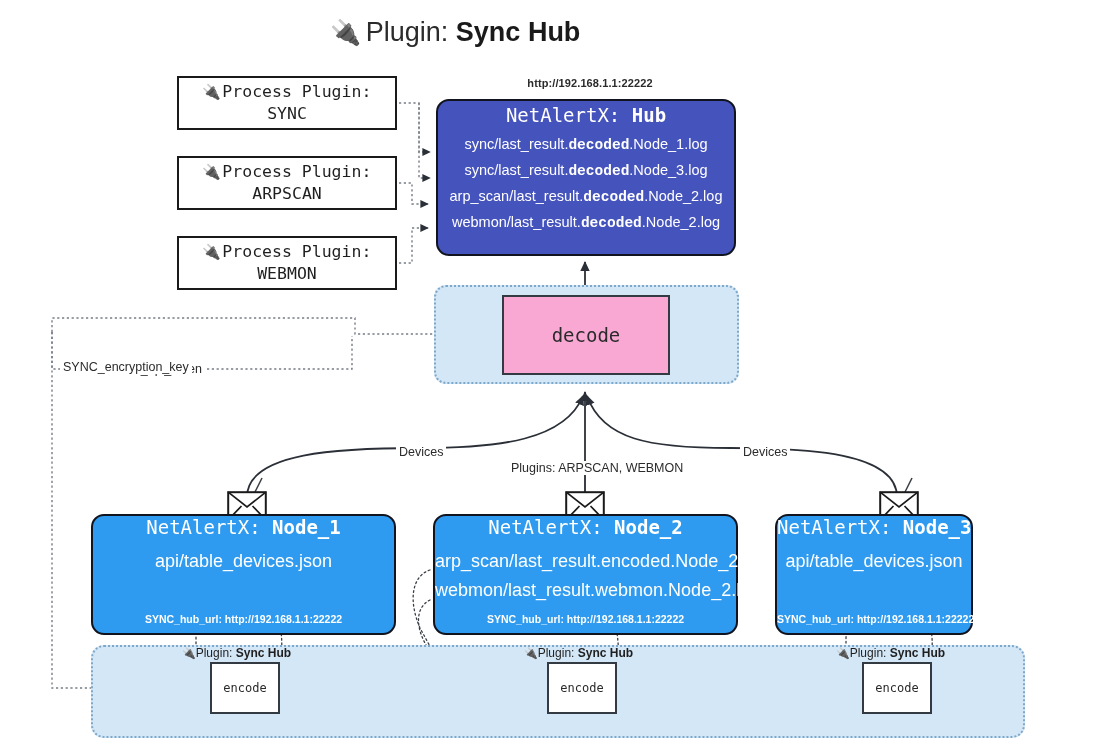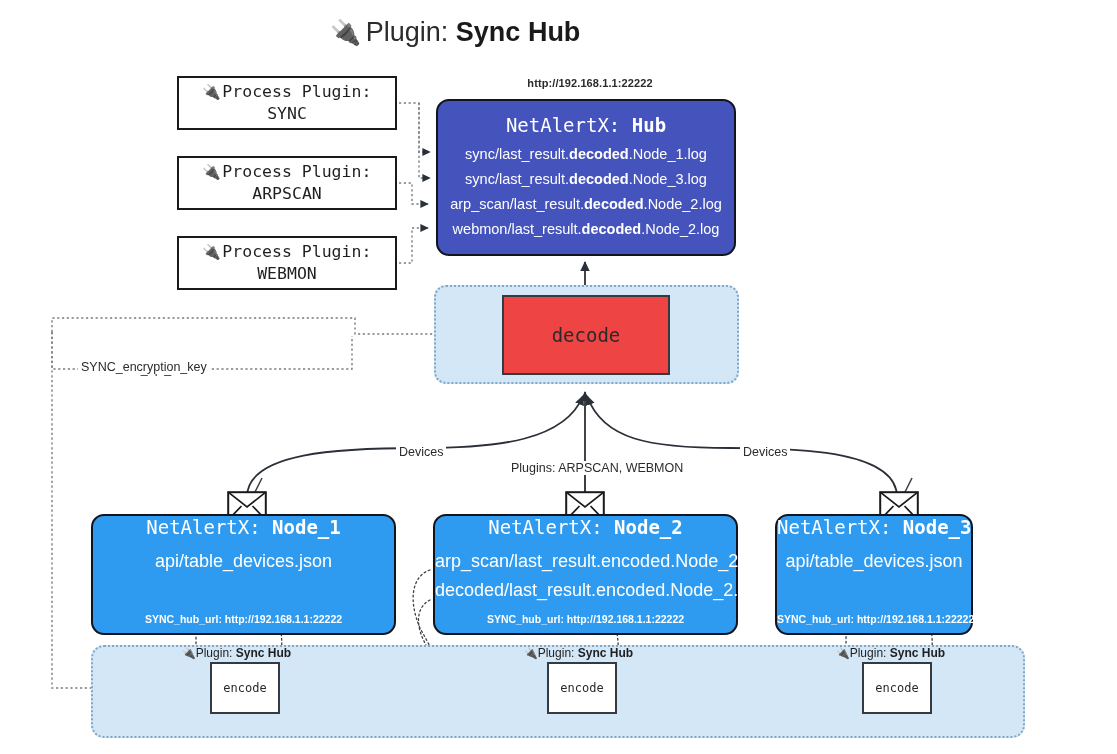--- a/index.html
+++ b/index.html
@@ -28,44 +28,44 @@
   #proc1{left:177px;top:76px;}
   #proc2{left:177px;top:156px;}
   #proc3{left:177px;top:236px;}
 
   
   .hub-url{position:absolute;left:445px;top:77px;width:290px;text-align:center;
            font-size:11px;font-weight:600;color:#2b2b2b;letter-spacing:.1px;}
   .hub{position:absolute;left:436px;top:99px;width:300px;height:157px;
        background:#4553bc;border:2.5px solid #11141f;border-radius:13px;
        box-sizing:border-box;}
-  .hub-title{margin-top:13px;text-align:center;
+  .hub-title{margin-top:3px;text-align:center;
              font-family:"DejaVu Sans Mono","Liberation Mono",monospace;
              font-size:19px;color:#ffffff;white-space:nowrap;}
   .hub-title b{font-weight:700;}
   .hub-lines{margin-top:6px;}
   .hub-line{text-align:center;color:#ffffff;font-size:14.5px;line-height:1.72;
             white-space:nowrap;}
-  .hub-line b{font-weight:700;}
+  .hub-line b{font-weight:700;font-family:Liberation Mono, monospace;}
 
   
   .decode-wrap{position:absolute;left:434px;top:285px;width:305px;height:99px;
                background:#d4e7f7;border:2px dotted #7ea8c9;border-radius:12px;
                box-sizing:border-box;}
   .decode-box{position:absolute;left:502px;top:295px;width:168px;height:80px;
-              background:#ef4444;border:2px solid #333a42;box-sizing:border-box;
+              background:#f9a8d4;border:2px solid #333a42;box-sizing:border-box;
               display:flex;align-items:center;justify-content:center;
               font-family:"DejaVu Sans Mono","Liberation Mono",monospace;
               font-size:19px;color:#2a2a2a;}
 
   
   .edge-lbl{position:absolute;font-size:12.5px;color:#2b2b2b;background:#ffffff;
             white-space:nowrap;padding:0 3px;}
   #lbl-api-token{left:103px;top:318px;margin-top:44px;}
-  #lbl-enc-key{left:78px;top:360px;}
+  #lbl-enc-key{left:60px;top:360px;}
   #lbl-dev-left{left:396px;top:445px;}
   #lbl-dev-right{left:740px;top:445px;}
   #lbl-plugins{left:508px;top:461px;}
 
   
   .node{position:absolute;width:305px;height:121px;background:#2e9bf0;
         border:2.5px solid #11141f;border-radius:13px;box-sizing:border-box;}
   #node1{left:91px;top:514px;}
   #node2{left:433px;top:514px;}
   #node3{left:775px;top:514px;width:198px;}
@@ -230,21 +230,21 @@
     <div class="node-url">SYNC_hub_url: http://192.168.1.1:22222</div>
   </div>
 
   <div class="node" id="node2">
     <div class="node-title">
       <span>NetAlertX:</span>
       <b>Node_2</b>
     </div>
     <div class="node-lines">
       <div class="node-line">arp_scan/last_result.encoded.Node_2.log</div>
-      <div class="node-line">decoded/last_result.encoded.Node_2.log</div>
+      <div class="node-line">webmon/last_result.webmon.Node_2.log</div>
     </div>
     <div class="node-url">SYNC_hub_url: http://192.168.1.1:22222</div>
   </div>
 
   <div class="node" id="node3">
     <div class="node-title">
       <span>NetAlertX:</span>
       <b>Node_3</b>
     </div>
     <div class="node-lines">

